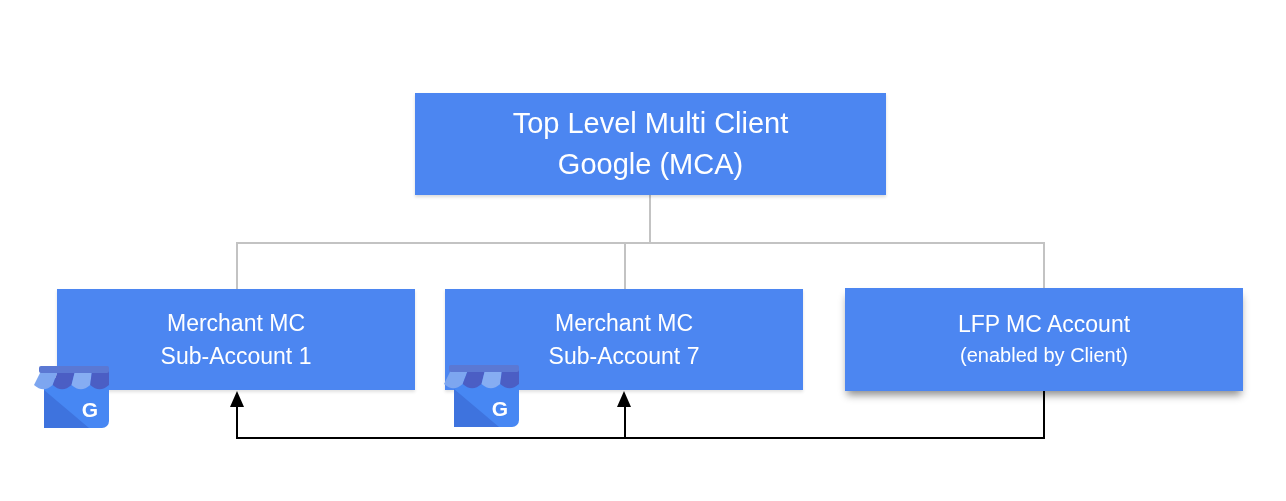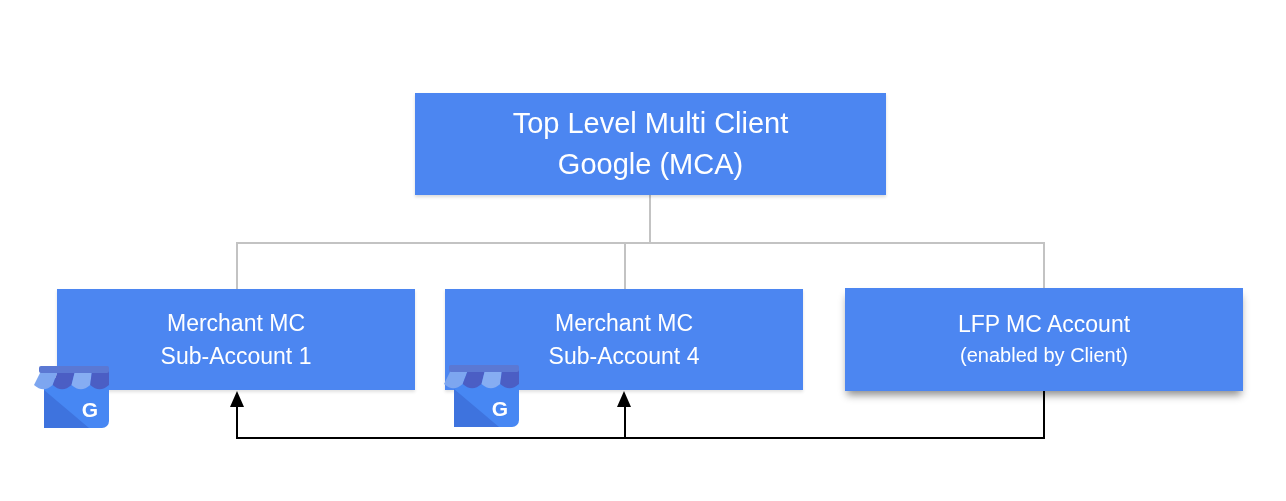--- a/index.html
+++ b/index.html
@@ -92,21 +92,21 @@
     <span class="line2">Google (MCA)</span>
   </div>
 
   <div class="box box-sub1">
     <span class="line1">Merchant MC</span>
     <span class="line2">Sub-Account 1</span>
   </div>
 
   <div class="box box-sub2">
     <span class="line1">Merchant MC</span>
-    <span class="line2">Sub-Account 4</span>
+    <span class="line2">Sub-Account 7</span>
   </div>
 
   <div class="box box-lfp">
     <span class="line1">LFP MC Account</span>
     <span class="line2">(enabled by Client)</span>
   </div>
 
   <svg class="gmb-icon gmb-1" viewBox="0 0 76 62" aria-hidden="true">
     <rect x="11" y="12" width="65" height="50" rx="7" fill="#4787f3"></rect>
     <path d="M11 24 L56 62 L11 62 Z" fill="#3e73de"></path>

